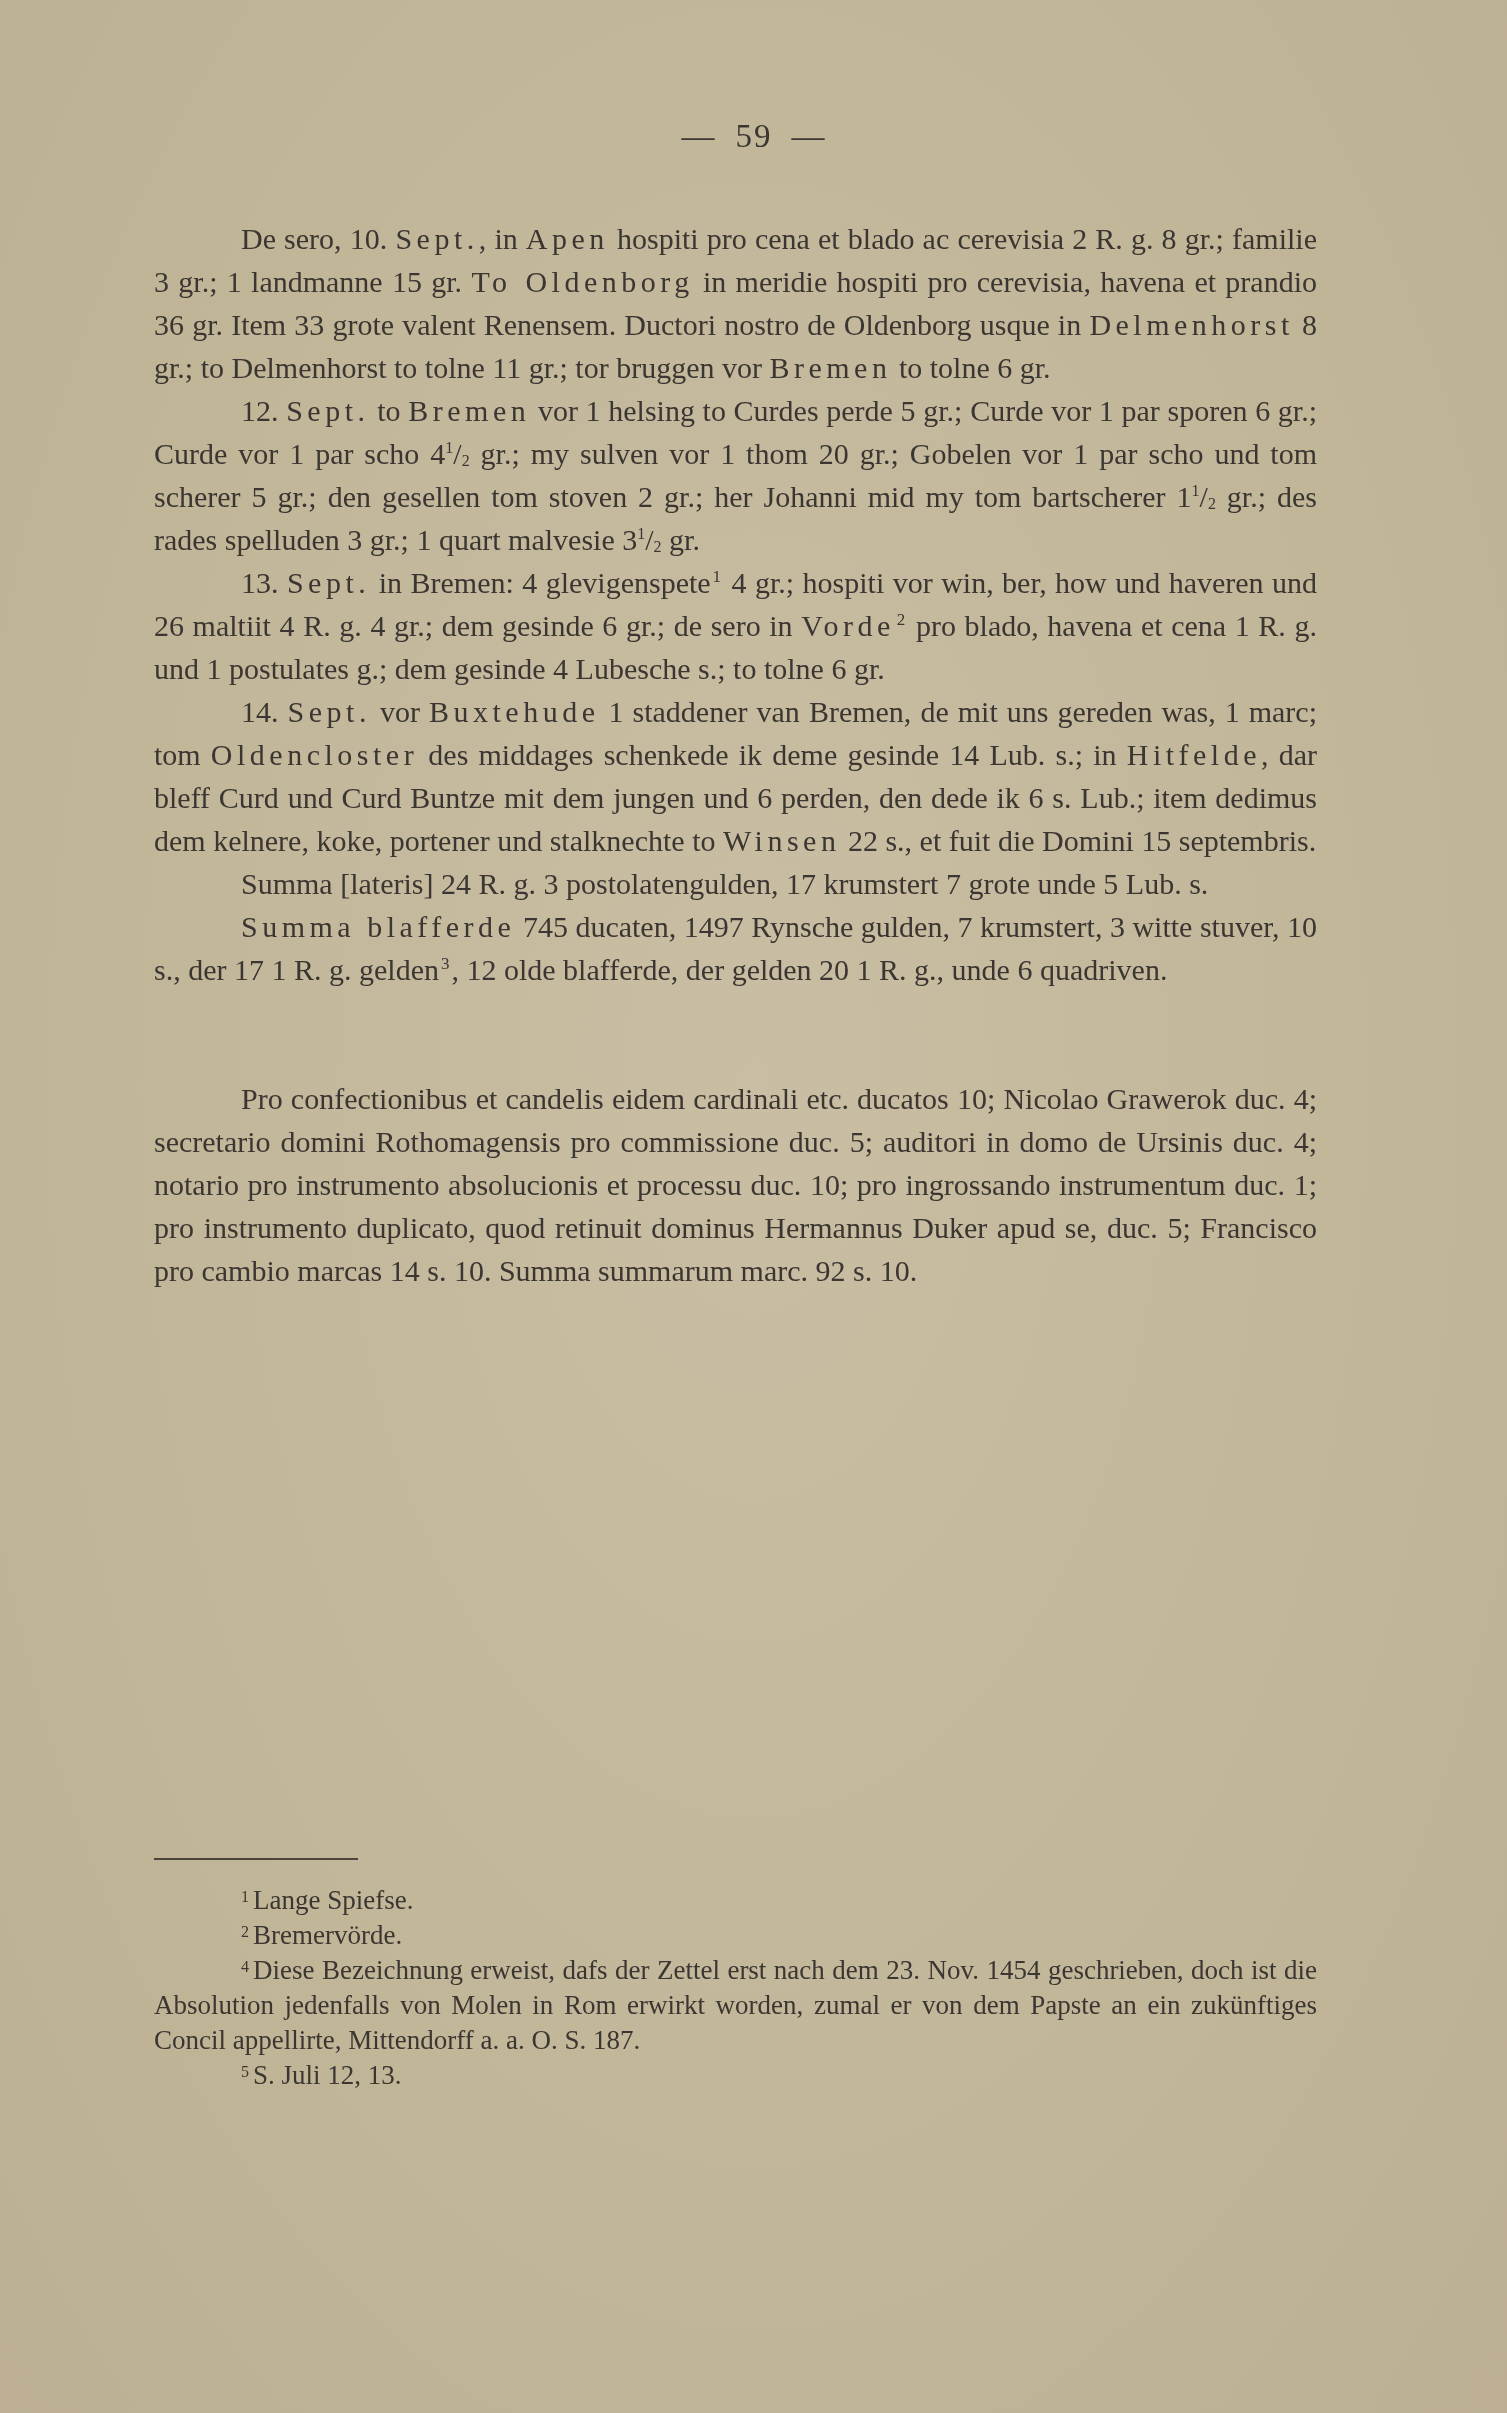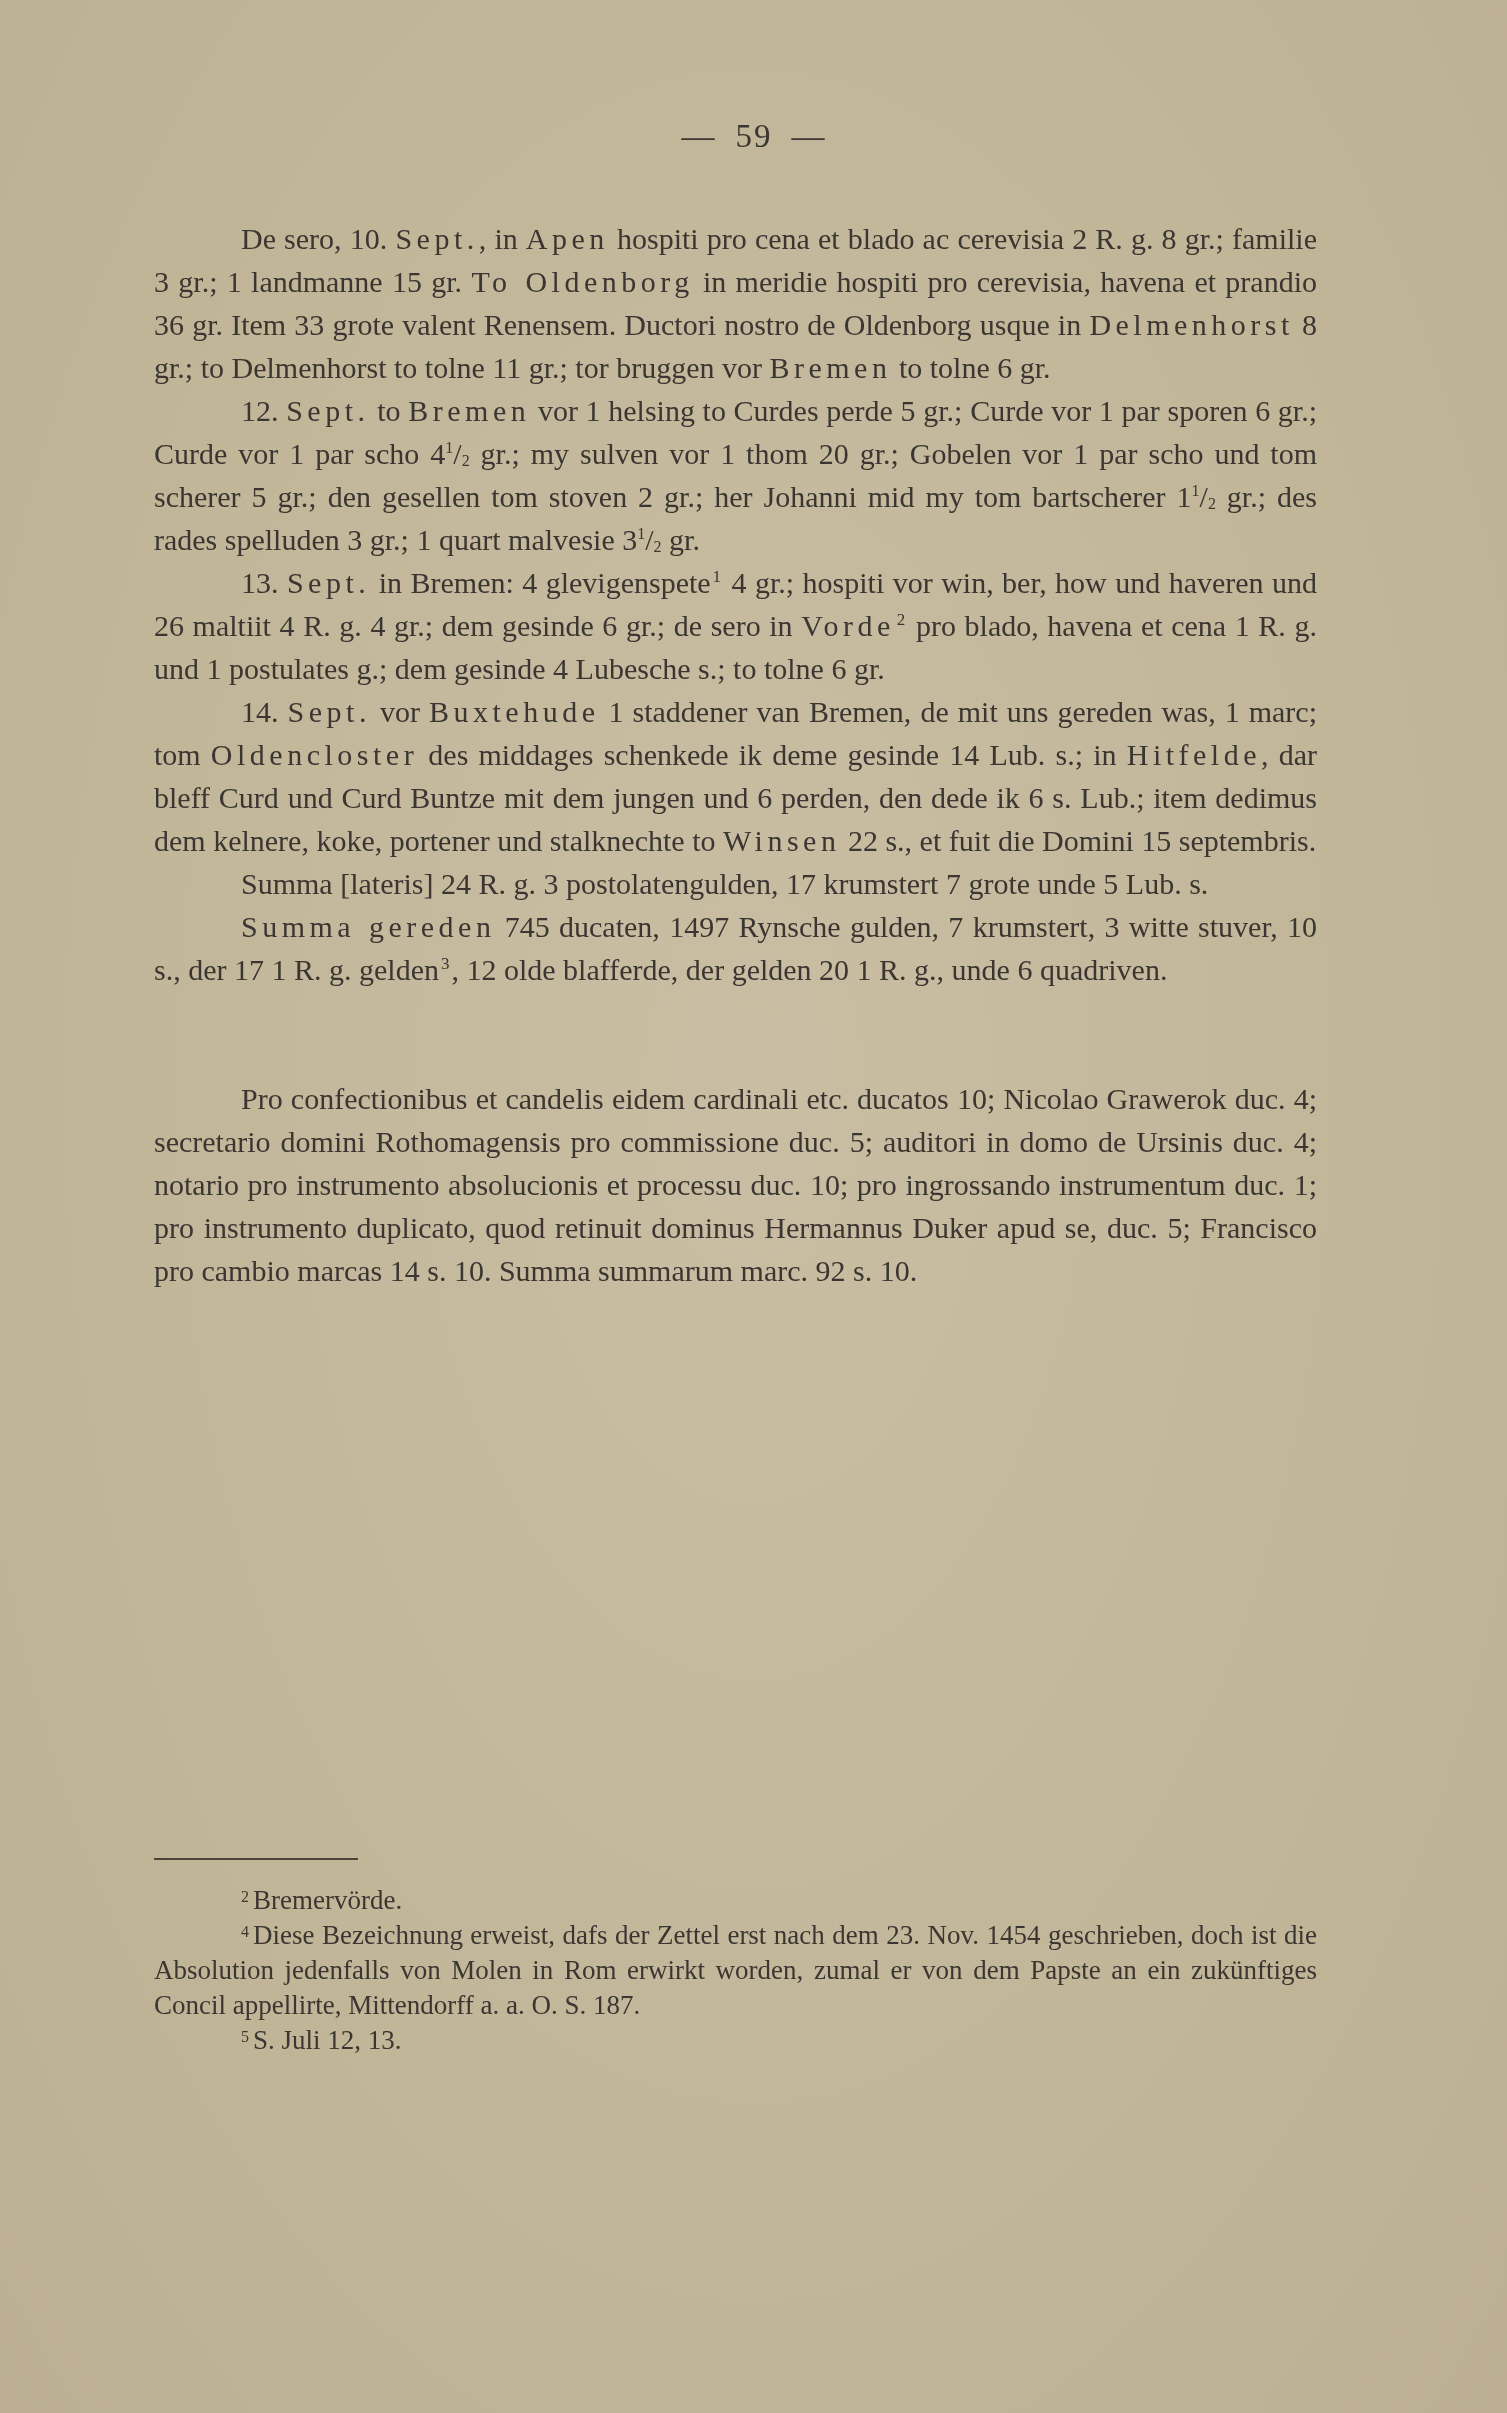--- a/index.html
+++ b/index.html
@@ -54,29 +54,30 @@
   <p><span>De sero, 10. </span><span class="spaced">Sept.</span><span>, in </span><span class="spaced">Apen</span><span> hospiti pro cena et blado ac cerevisia 2 R. g. 8 gr.; familie 3 gr.; 1 landmanne 15 gr. </span><span class="spaced">To Oldenborg</span><span> in meridie hospiti pro cerevisia, havena et prandio 36 gr. Item 33 grote valent Renensem. Ductori nostro de Oldenborg usque in </span><span class="spaced">Delmenhorst</span><span> 8 gr.; to Delmenhorst to tolne 11 gr.; tor bruggen vor </span><span class="spaced">Bremen</span><span> to tolne 6 gr.</span></p>
 
   <p><span>12. </span><span class="spaced">Sept.</span><span> to </span><span class="spaced">Bremen</span><span> vor 1 helsing to Curdes perde 5 gr.; Curde vor 1 par sporen 6 gr.; Curde vor 1 par scho 4</span><span class="frac"><sup>1</sup>/<sub>2</sub></span><span> gr.; my sulven vor 1 thom 20 gr.; Gobelen vor 1 par scho und tom scherer 5 gr.; den gesellen tom stoven 2 gr.; her Johanni mid my tom bartscherer 1</span><span class="frac"><sup>1</sup>/<sub>2</sub></span><span> gr.; des rades spelluden 3 gr.; 1 quart malvesie 3</span><span class="frac"><sup>1</sup>/<sub>2</sub></span><span> gr.</span></p>
 
   <p><span>13. </span><span class="spaced">Sept.</span><span> in Bremen: 4 glevigenspete</span><sup class="fn">1</sup><span> 4 gr.; hospiti vor win, ber, how und haveren und 26 maltiit 4 R. g. 4 gr.; dem gesinde 6 gr.; de sero in </span><span class="spaced">Vorde</span><sup class="fn">2</sup><span> pro blado, havena et cena 1 R. g. und 1 postulates g.; dem gesinde 4 Lubesche s.; to tolne 6 gr.</span></p>
 
   <p><span>14. </span><span class="spaced">Sept.</span><span> vor </span><span class="spaced">Buxtehude</span><span> 1 staddener van Bremen, de mit uns gereden was, 1 marc; tom </span><span class="spaced">Oldencloster</span><span> des middages schenkede ik deme gesinde 14 Lub. s.; in </span><span class="spaced">Hitfelde</span><span>, dar bleff Curd und Curd Buntze mit dem jungen und 6 perden, den dede ik 6 s. Lub.; item dedimus dem kelnere, koke, portener und stalknechte to </span><span class="spaced">Winsen</span><span> 22 s., et fuit die Domini 15 septembris.</span></p>
 
   <p><span>Summa [lateris] 24 R. g. 3 postolatengulden, 17 krumstert 7 grote unde 5 Lub. s.</span></p>
 
-  <p><span class="spaced">Summa gereden</span><span> 745 ducaten, 1497 Rynsche gulden, 7 krumstert, 3 witte stuver, 10 s., der 17 1 R. g. gelden</span><sup class="fn">3</sup><span>, 12 olde blafferde, der gelden 20 1 R. g., unde 6 quadriven.</span></p>
+  <p><span class="spaced">Summa blafferde</span><span> 745 ducaten, 1497 Rynsche gulden, 7 krumstert, 3 witte stuver, 10 s., der 17 1 R. g. gelden</span><sup class="fn">3</sup><span>, 12 olde blafferde, der gelden 20 1 R. g., unde 6 quadriven.</span></p>
 
   <div class="section-gap"></div>
 
 
 
   <p>Pro confectionibus et candelis eidem cardinali etc. ducatos 10; Nicolao Grawerok duc. 4; secretario domini Rothomagensis pro commissione duc. 5; auditori in domo de Ursinis duc. 4; notario pro instrumento absolucionis et processu duc. 10; pro ingrossando instrumentum duc. 1; pro instrumento duplicato, quod retinuit dominus Hermannus Duker apud se, duc. 5; Francisco pro cambio marcas 14 s. 10. Summa summarum marc. 92 s. 10.</p>
 </div>
 
 <div class="footnote-rule"></div>
 
 <div class="footnotes">
+  <p><span class="fnum">1</span><span>Lange Spiefse.</span></p>
   <p><span class="fnum">2</span><span>Bremervörde.</span></p>
   <p><span class="fnum">4</span><span>Diese Bezeichnung erweist, dafs der Zettel erst nach dem 23. Nov. 1454 geschrieben, doch ist die Absolution jedenfalls von Molen in Rom erwirkt worden, zumal er von dem Papste an ein zukünftiges Concil appellirte, Mittendorff a. a. O. S. 187.</span></p>
   <p><span class="fnum">5</span><span>S. Juli 12, 13.</span></p>
 </div>
 
 
 </body></html>

